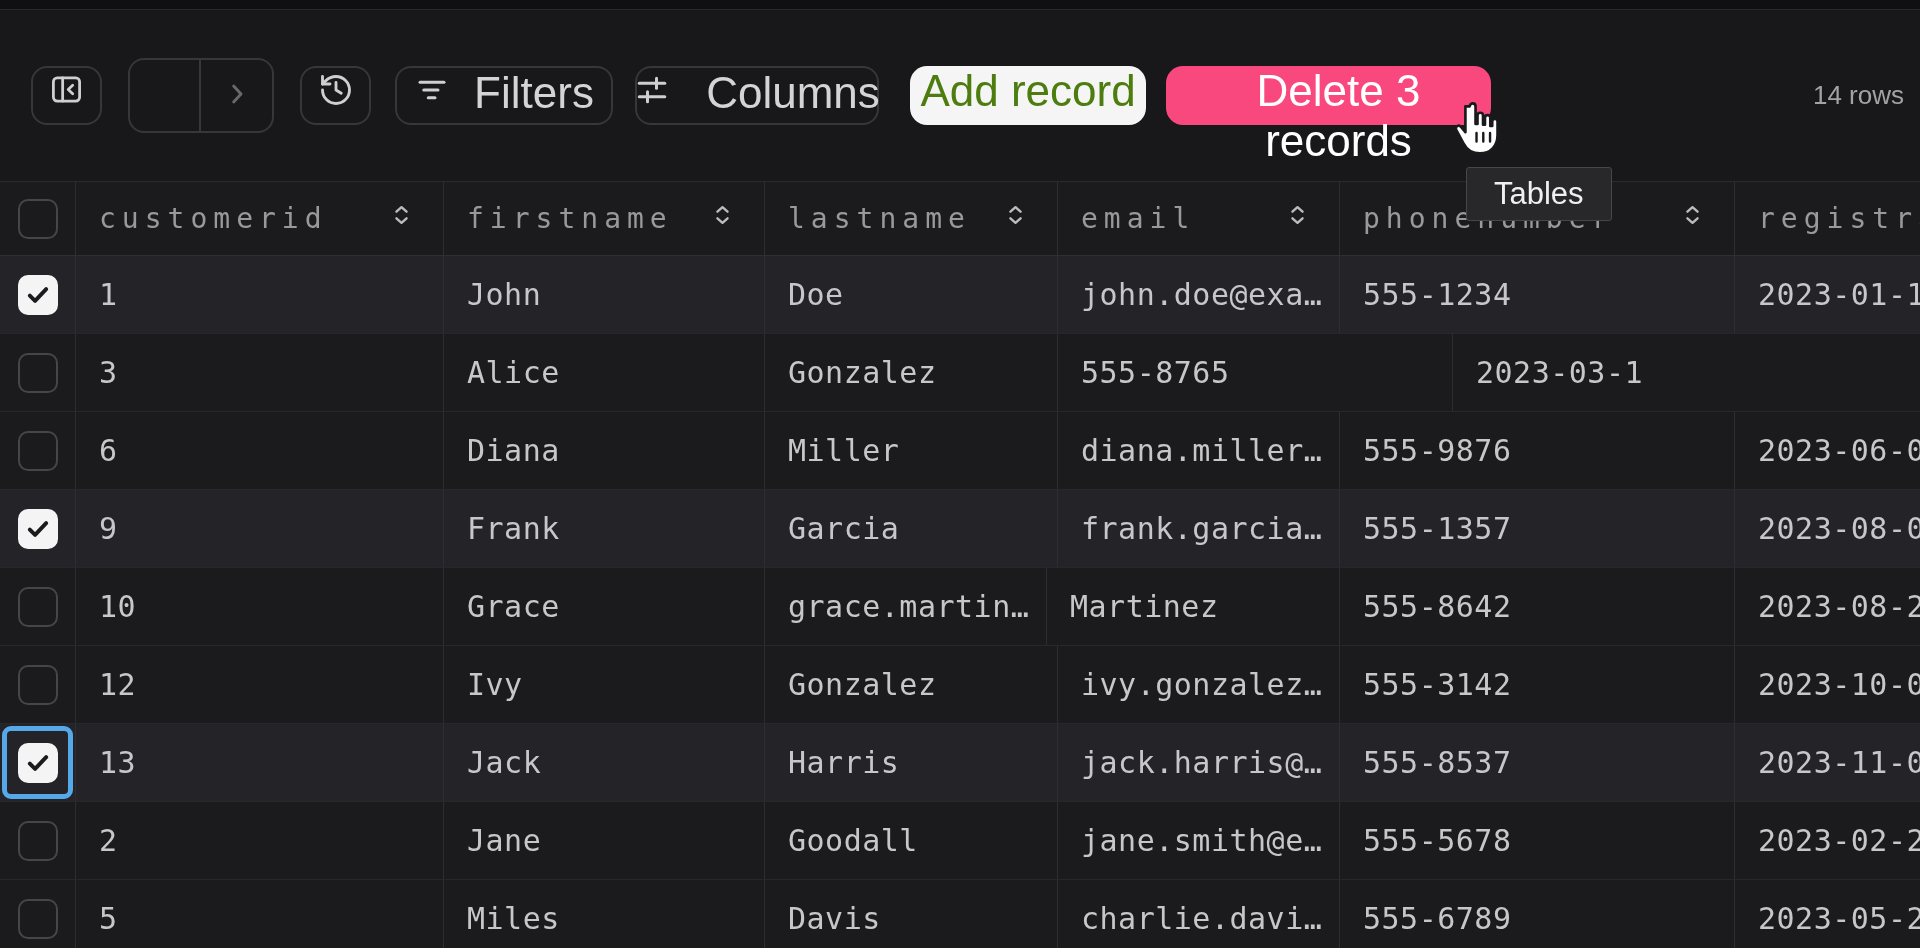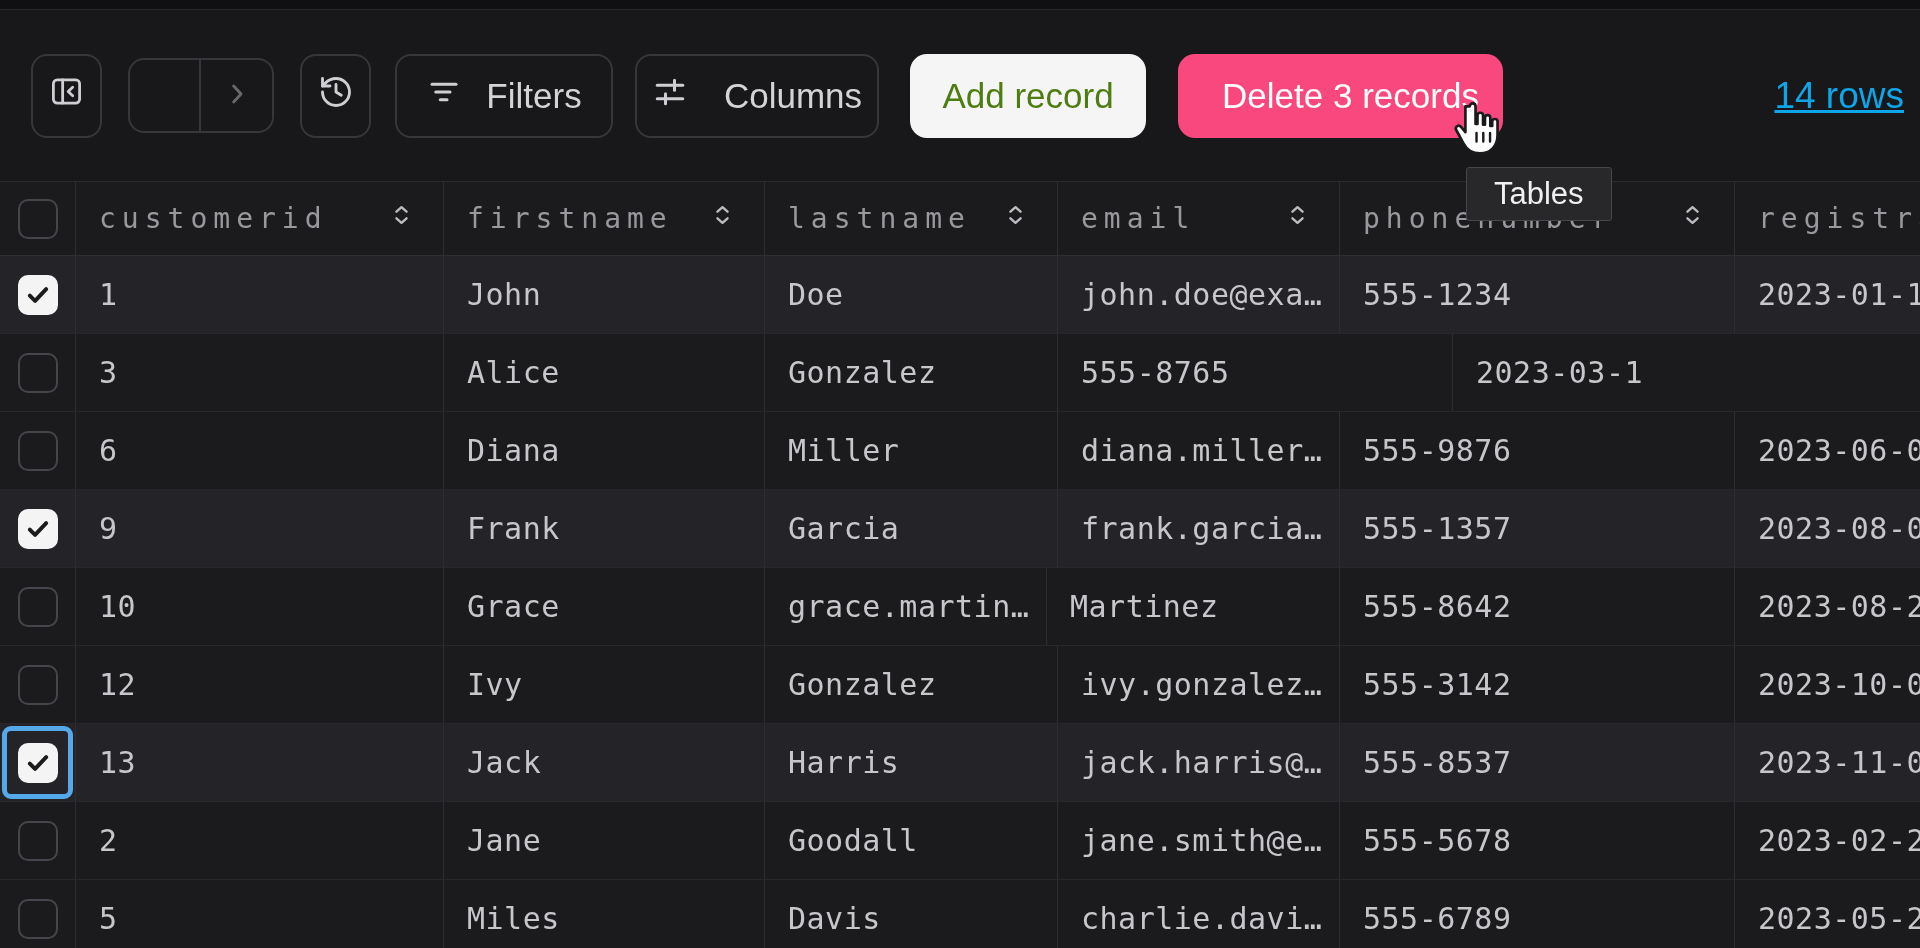--- a/index.html
+++ b/index.html
@@ -12,46 +12,46 @@
   }
   
   .top-strip { height:10px; background:#101012; border-bottom:1px solid #28282c; }
 
   
   .toolbar {
     height:171px; background:#18181a; display:flex; align-items:center;
     position:relative;
   }
   .btn {
-    height:84px; border:2px solid #36363b; border-radius:16px;
-    background:transparent; color:#d4d4d6; display:flex; align-items:center;
-    justify-content:center; font-size:35px; cursor:pointer; flex:0 0 auto;
+    height:59px; border:2px solid #36363b; border-radius:16px;
+    background:transparent; color:#d4d4d6; display:flex; align-items:flex-start;
+    justify-content:center; font-size:44px; cursor:pointer; flex:0 0 auto;
   }
   .btn svg { stroke:#cfcfd3; }
   .icon-btn { width:71px; }
   .sidebar-btn { margin-left:31px; }
   .nav-group {
     margin-left:26px; width:146px; height:75px; border:2px solid #36363b;
     border-radius:16px; display:flex; flex:0 0 auto;
   }
   .nav-half { width:50%; display:flex; align-items:center; justify-content:center; cursor:pointer; }
   .nav-half:first-child { border-right:2px solid #36363b; }
   .nav-half.disabled svg { stroke:#67676c; }
   .history-btn { margin-left:26px; }
   .filters-btn { margin-left:24px; width:218px; gap:24px; }
   .columns-btn { margin-left:22px; width:244px; gap:36px; }
   .add-btn {
     margin-left:31px; width:236px; background:#f5f5f6; border:none;
     color:#4d7c0f; border-radius:17px;
   }
   .delete-btn {
-    margin-left:32px; width:325px; background:#f9487e; border:none;
+    margin-left:20px; width:325px; background:#f9487e; border:none;
     color:#ffffff; border-radius:17px;padding-left:20px;
   }
-  .rows-count { margin-left:auto; margin-right:16px; color:#0ea5e9; font-size:37px;text-decoration:underline; }
+  .rows-count { margin-left:auto; margin-right:16px; color:#a3a3a3; font-size:26px; }
 
   
   .table { border-top:1px solid #2b2b2f; background:#1b1b1e; }
   .thead { display:flex; height:74px; border-bottom:1px solid #2e2e33; }
   .hcell {
     display:flex; align-items:center; justify-content:space-between;
     padding:0 28px 0 23px; border-right:1px solid #2e2e32;
     font-family:"DejaVu Sans Mono", monospace; font-size:28px; letter-spacing:6px;
     color:#98989d; white-space:nowrap; overflow:hidden; flex:0 0 auto; cursor:pointer;
   }

